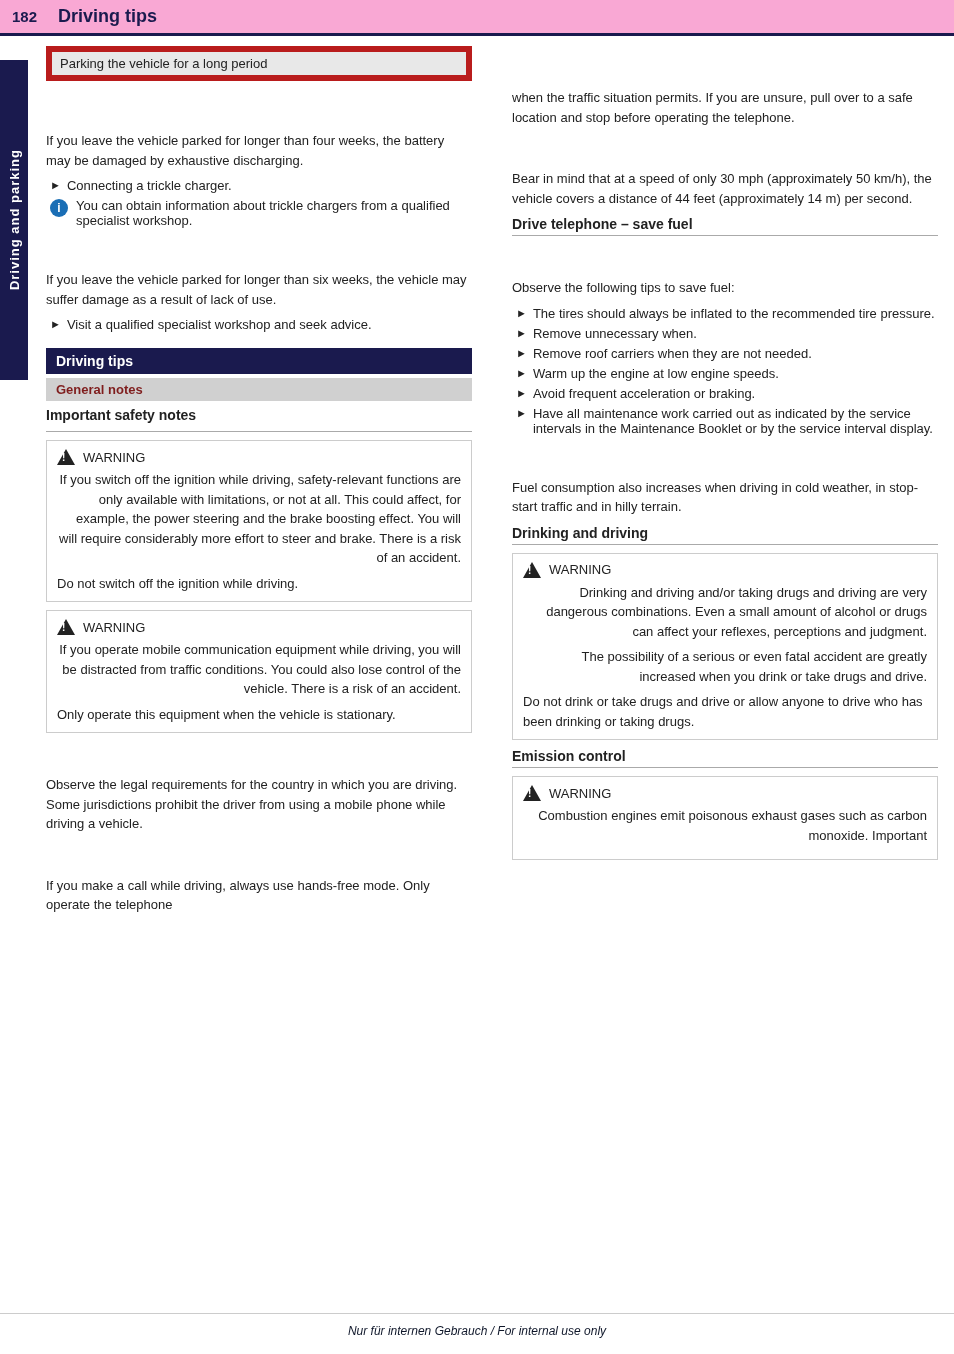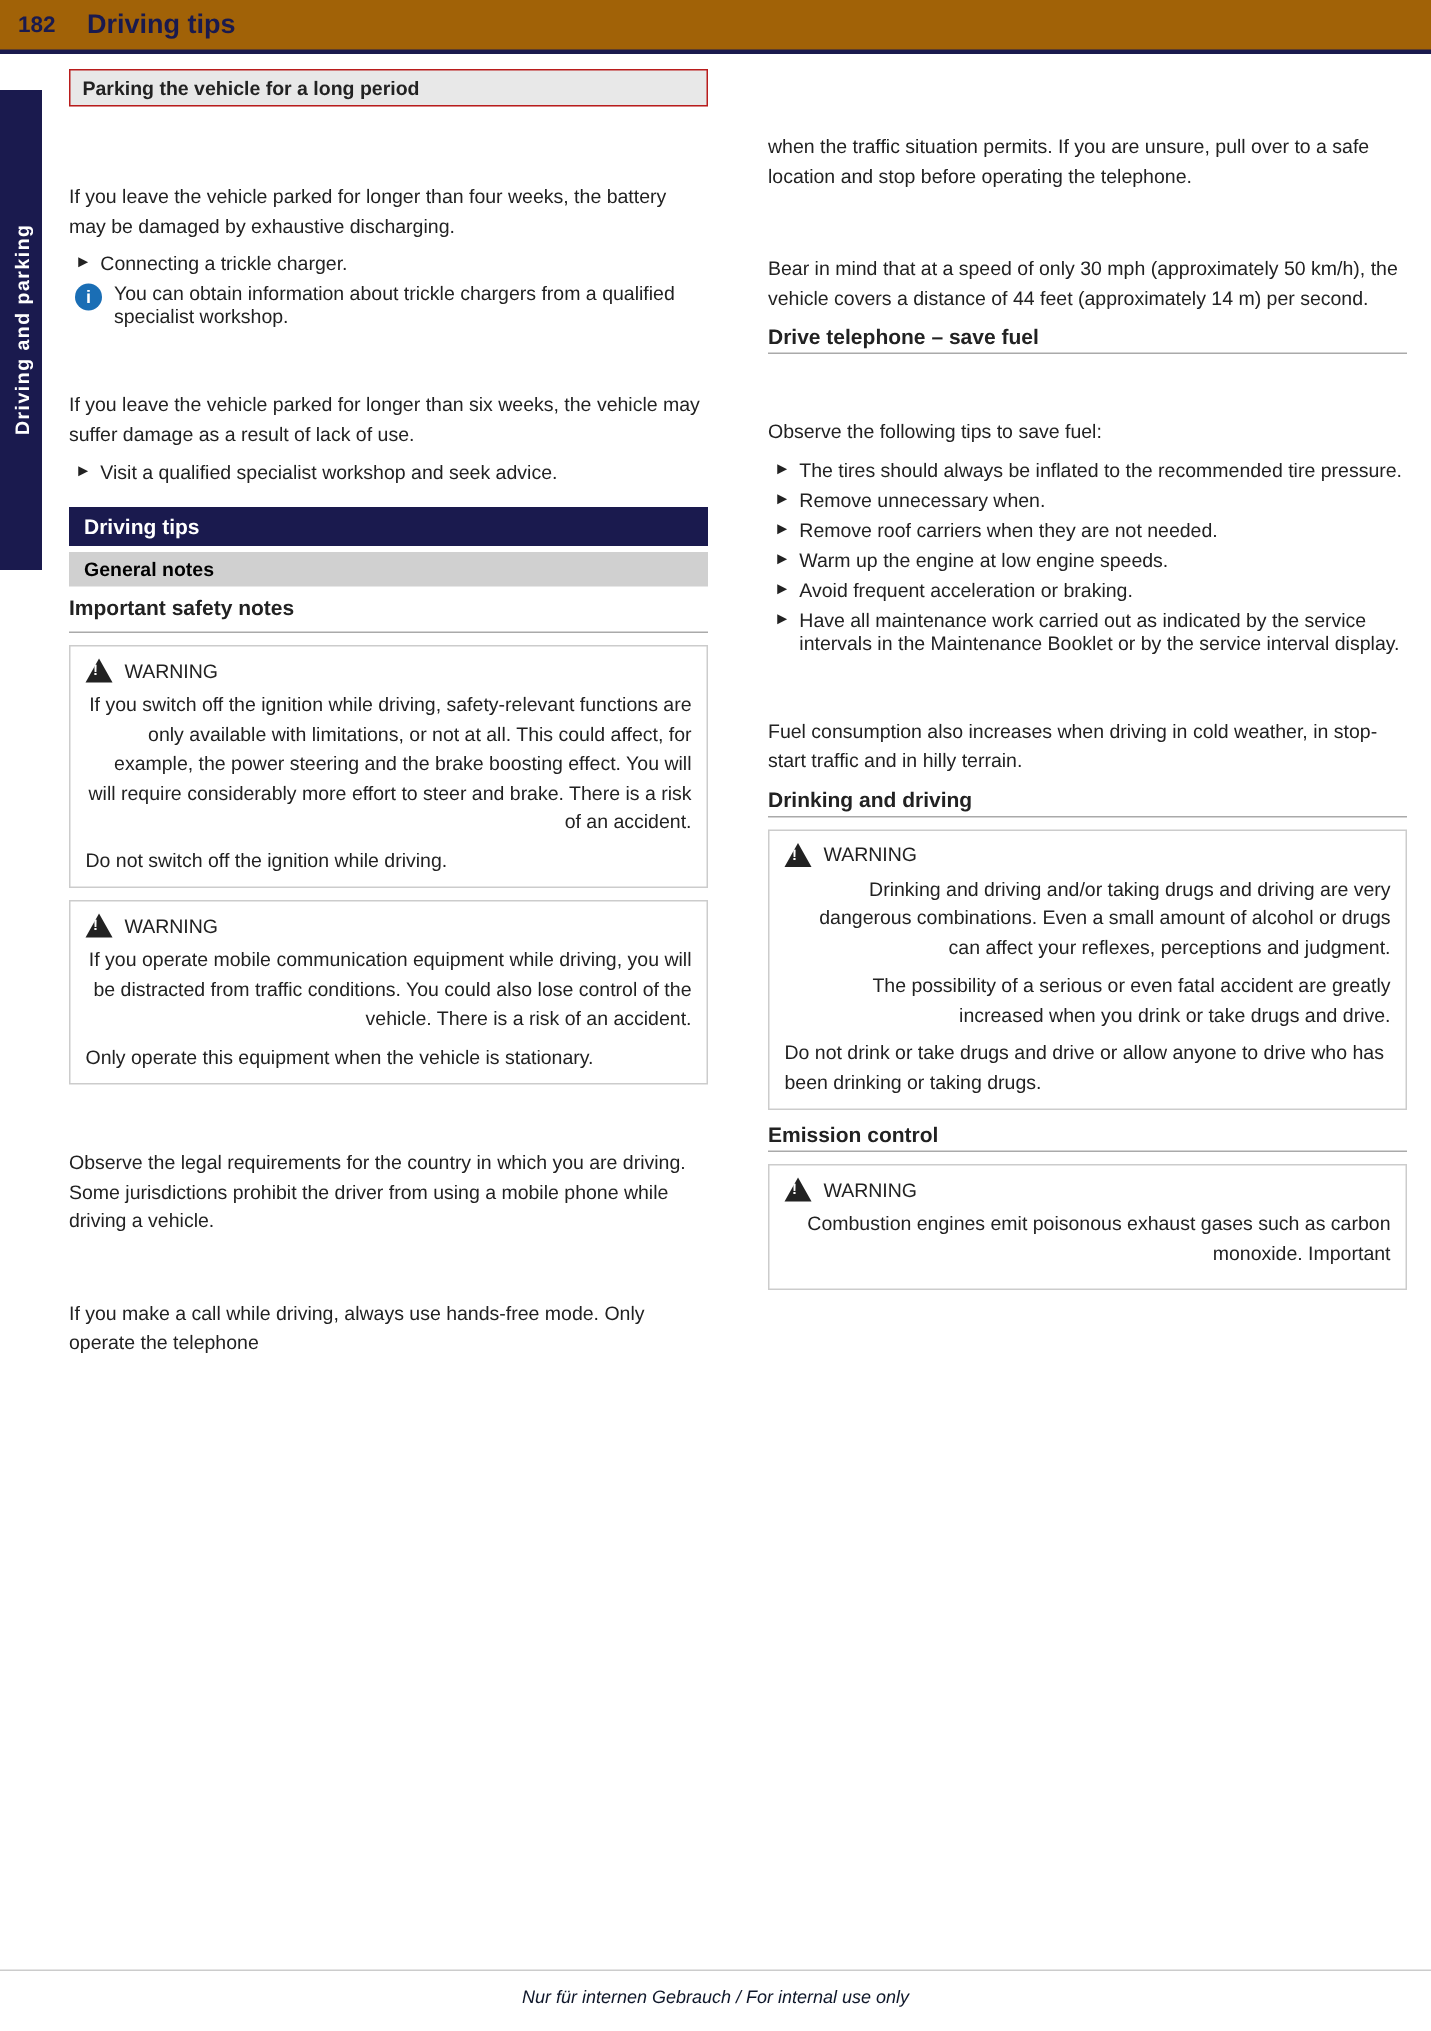--- a/index.html
+++ b/index.html
@@ -10,21 +10,21 @@
       color: #222;
       width: 954px;
       min-height: 1354px;
       position: relative;
     }
 
     
     .header {
       display: flex;
       align-items: center;
-      background: #a16207;
+      background: #f9a8d4;
       border-bottom: 3px solid #1a1a4e;
       padding: 6px 12px;
       margin-bottom: 0;
     }
     .header-page-num {
       font-size: 15px;
       font-weight: bold;
       color: #1a1a4e;
       margin-right: 14px;
       min-width: 32px;
@@ -69,41 +69,41 @@
       padding-right: 20px;
     }
     .right-col {
       width: 460px;
       padding-left: 20px;
       padding-right: 14px;
     }
 
     
     .section-box {
-      border: 1px solid #b91c1c;
+      border: 6px solid #b91c1c;
       padding: 4px 8px;
       background: #e8e8e8;
-      font-weight: bold;
+      font-weight: normal;
       font-size: 13px;
       margin-bottom: 8px;
       display: inline-block;
       width: 100%;
     }
     .section-box-dark {
       background: #1a1a4e;
       color: #fff;
       border: none;
       padding: 5px 10px;
       font-weight: bold;
       font-size: 14px;
       margin-bottom: 4px;
     }
     .section-box-gray {
       background: #d0d0d0;
-      color: #000000;
+      color: #7f1d1d;
       border: none;
       padding: 4px 10px;
       font-weight: bold;
       font-size: 13px;
       margin-bottom: 6px;
     }
 
     
     .para {
       margin-bottom: 8px;

